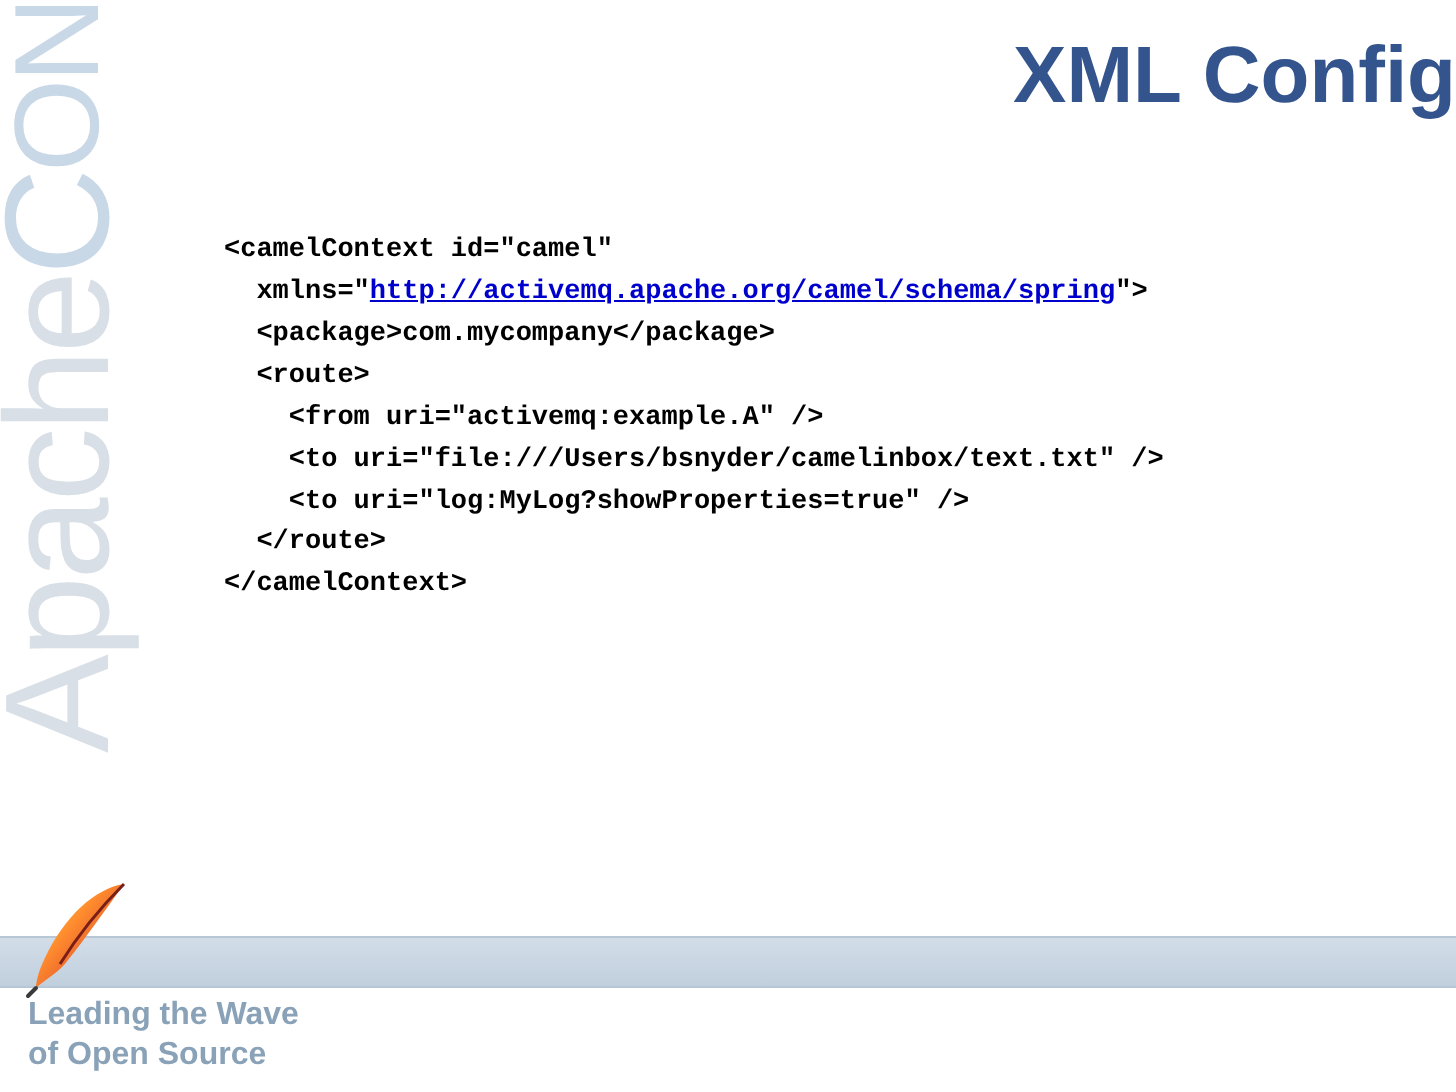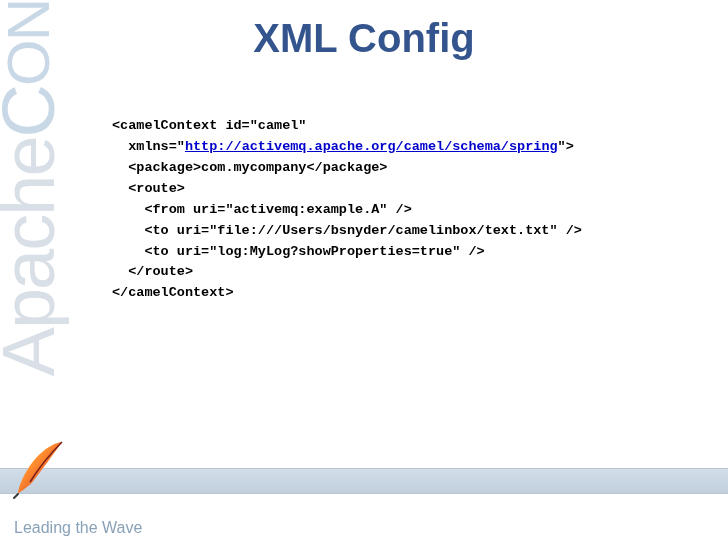--- a/index.html
+++ b/index.html
@@ -28,21 +28,21 @@
   }
   .vertical-brand .apache { color: #d8dfe6; font-weight: 400; }
   .vertical-brand .con { color: #c9d8e7; font-weight: 300; }
   .vertical-brand .con-c { font-variant: normal; }
   .vertical-brand .con-on { font-variant: small-caps; font-size: 60px; }
   .title {
     position: absolute;
     top: 16px;
     left: 0;
     right: 0;
-    text-align: center;
+    text-align: right;
     font-size: 40px;
     font-weight: bold;
     color: #34548e;
   }
   .code-block {
     position: absolute;
     left: 112px;
     top: 116px;
     font-family: "Courier New", Courier, monospace;
     font-size: 13.5px;
@@ -71,21 +71,21 @@
     left: 8px;
     bottom: 46px;
     width: 64px;
     height: 64px;
   }
   .tagline {
     position: absolute;
     left: 14px;
     bottom: 8px;
     font-size: 16px;
-    font-weight: normal;
+    font-weight: bold;
     color: #8aa2b8;
     line-height: 1.25;
   }
 </style>
 </head>
 <body>
 
 <div class="vertical-brand">
   <span class="apache">Apache</span><span class="con"><span class="con-c">C</span><span class="con-on">ON</span></span>
 </div>
@@ -112,13 +112,14 @@
       <stop offset="85%" stop-color="#d43b2e"></stop>
     </linearGradient>
   </defs>
   <path d="M54 6 C 40 8, 24 22, 14 44 C 12 48, 10 54, 10 58 C 14 54, 22 50, 26 44 C 34 34, 44 20, 54 6 Z" fill="url(#fg)"></path>
   <path d="M54 6 C 44 16, 32 30, 22 46" stroke="#7a1f17" stroke-width="1.5" fill="none"></path>
   <path d="M10 58 L 6 62" stroke="#3a3a3a" stroke-width="2" stroke-linecap="round"></path>
 </svg>
 
 <div class="tagline">
   <div>Leading the Wave</div>
+  <div>of Open Source</div>
 </div>
 
 </body></html>

